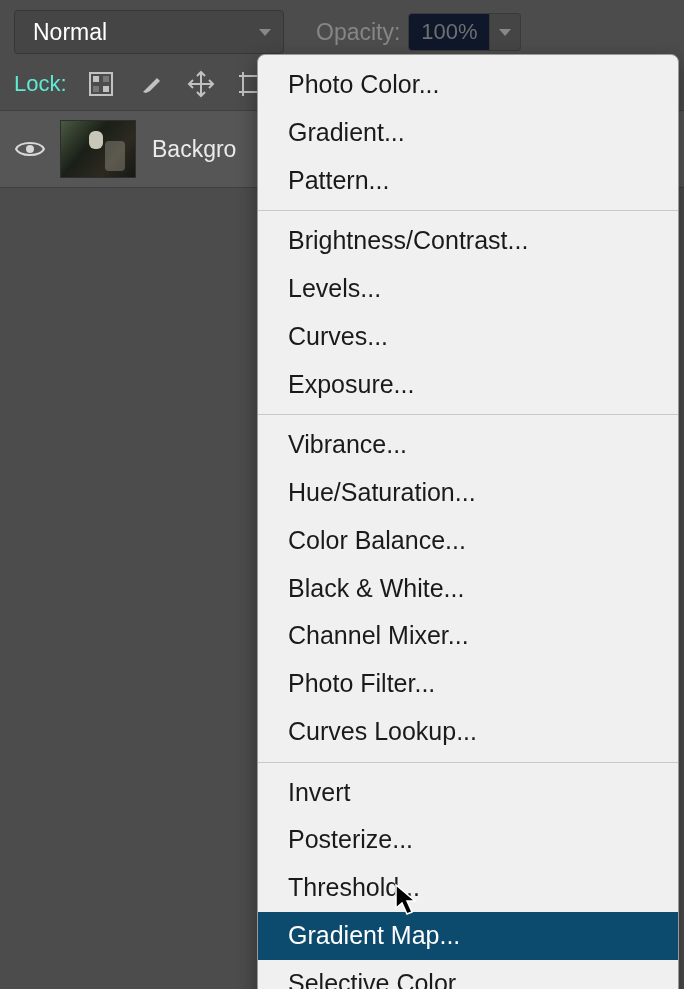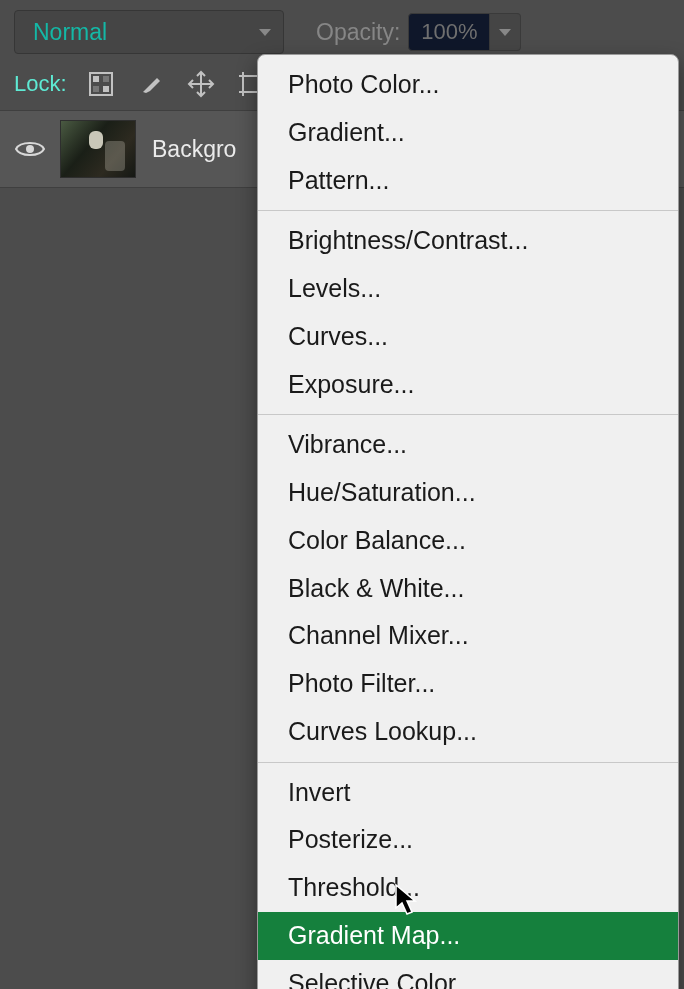--- a/index.html
+++ b/index.html
@@ -27,21 +27,21 @@
     border: 1px solid #363636;
     border-radius: 4px;
     background: #454545;
     display: flex;
     align-items: center;
     justify-content: space-between;
     padding: 0 12px 0 18px;
     box-sizing: border-box;
   }
   .blend-select span {
-    color: #14b8a6;
+    color: #ffffff;
     font-size: 23px;
   }
   .chev {
     width: 0; height: 0;
     border-left: 6px solid transparent;
     border-right: 6px solid transparent;
     border-top: 7px solid #888;
   }
   .opacity-wrap {
     display: flex;
@@ -152,21 +152,21 @@
   }
   .menu .item {
     font-size: 25px;
     color: #1a1a1a;
     padding: 7px 0 7px 30px;
     line-height: 1.35;
     cursor: default;
     white-space: nowrap;
   }
   .menu .item.highlight {
-    background: #15803d;
+    background: #0c4a6e;
     color: #ffffff;
   }
   .menu .sep {
     height: 1px;
     background: #c8c8c8;
     margin: 6px 0;
   }
 
   
   .cursor {

